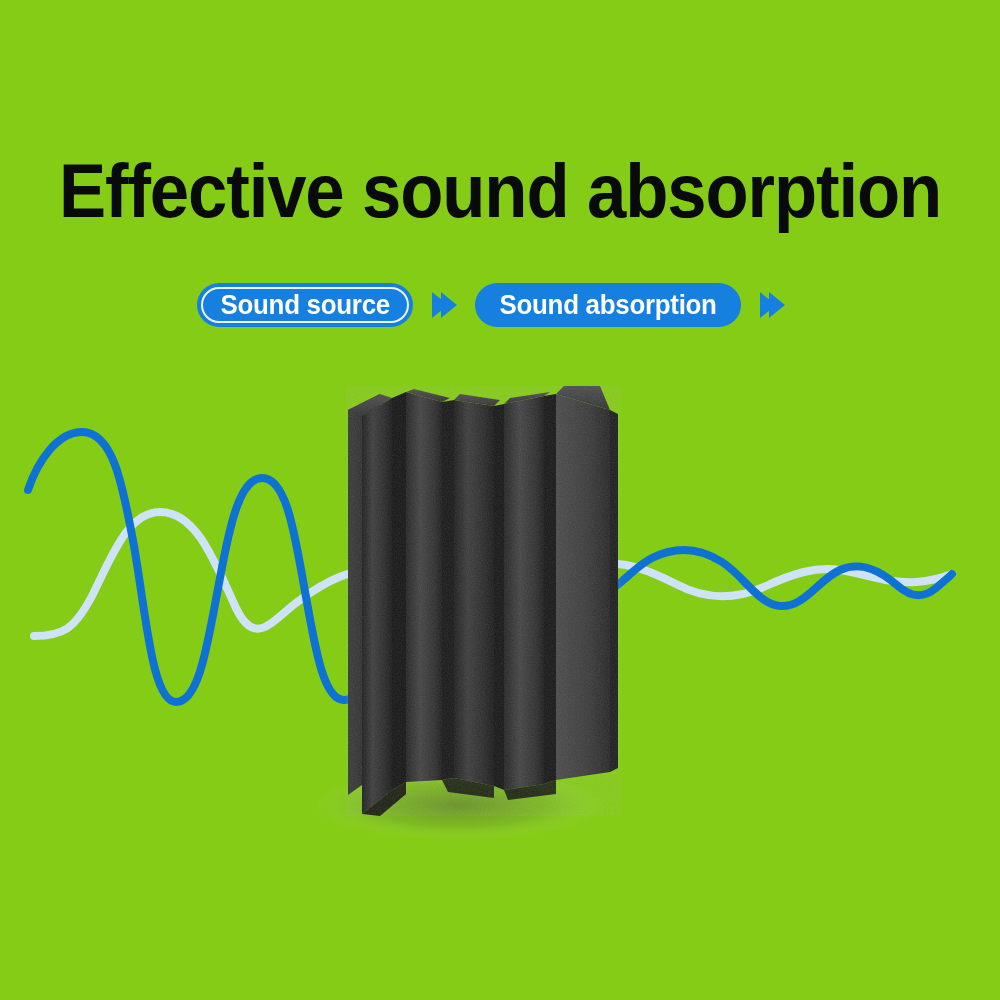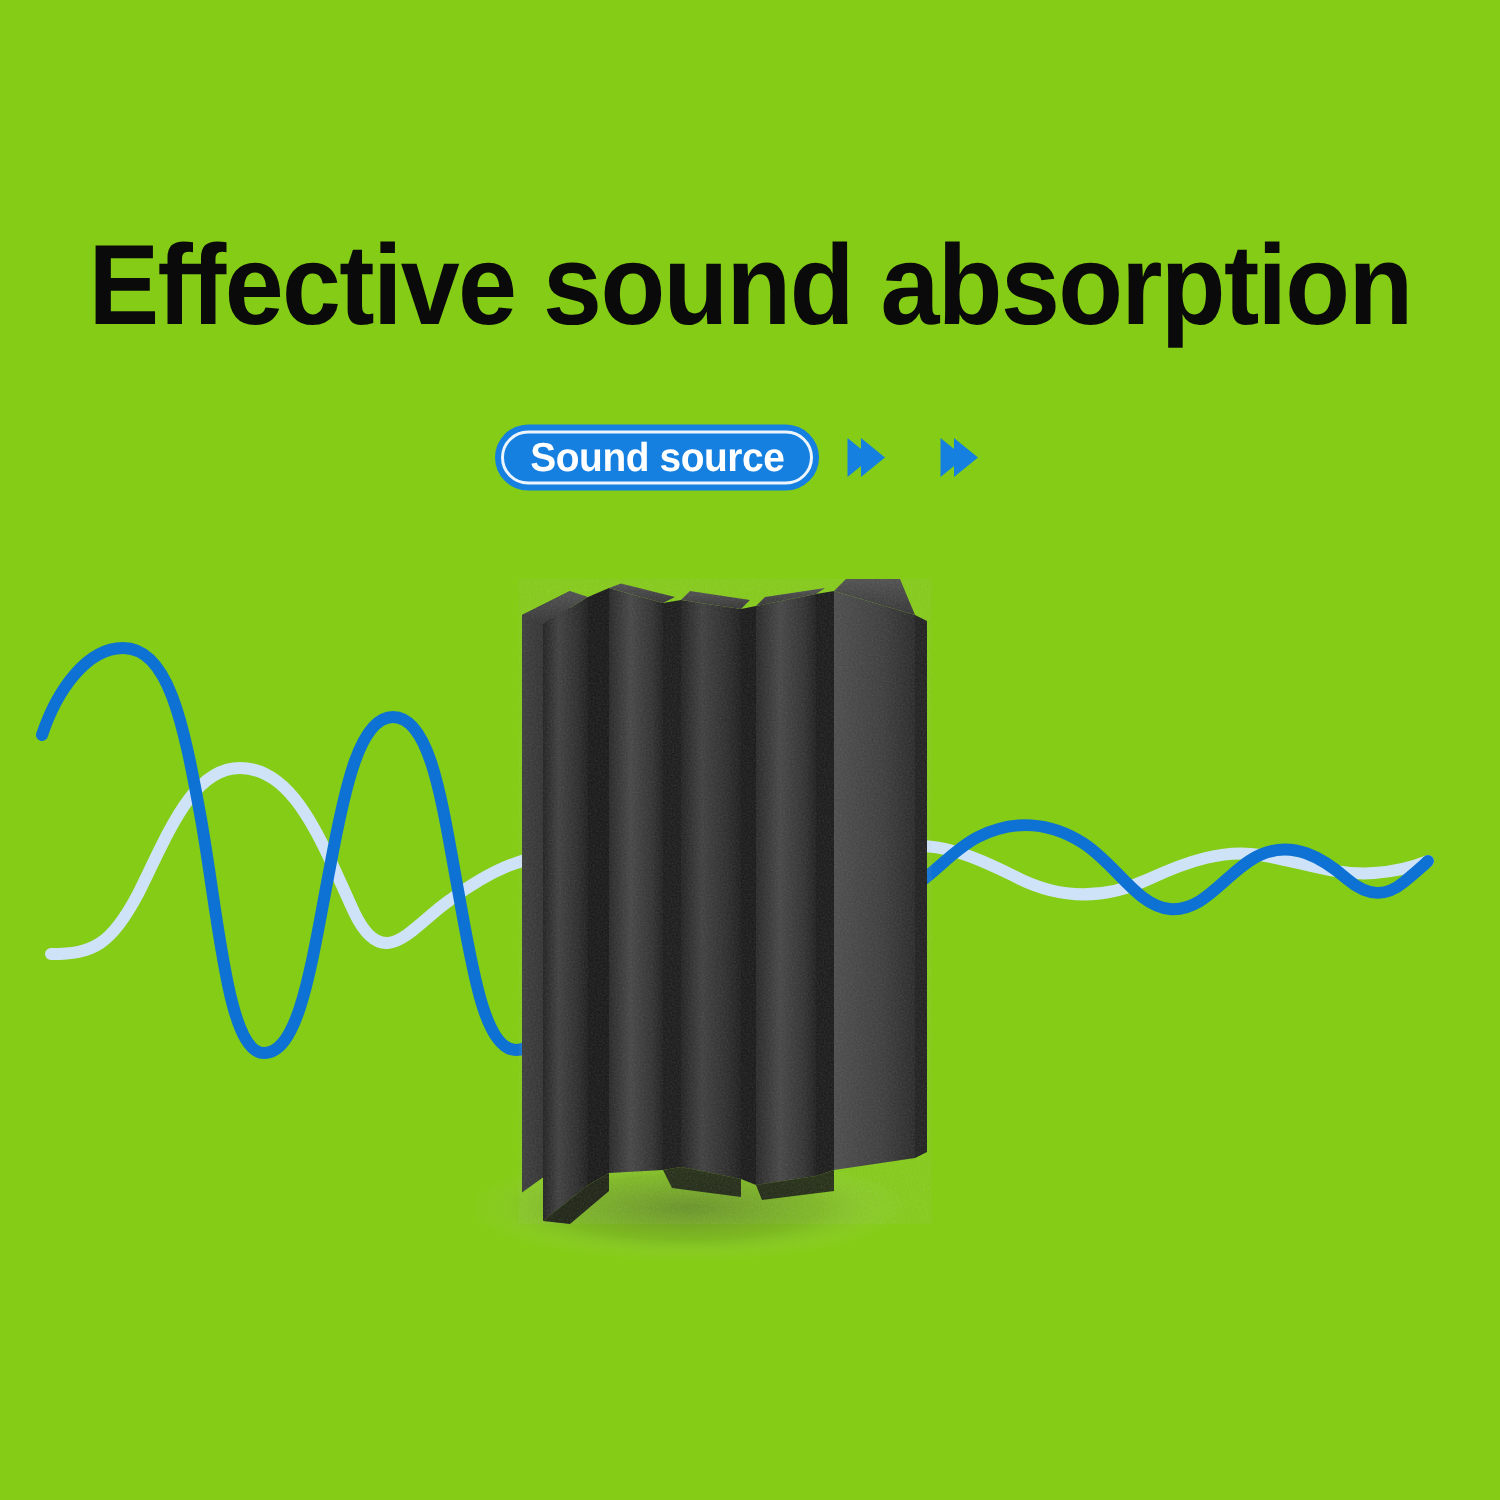--- a/index.html
+++ b/index.html
@@ -141,20 +141,23 @@
     <div class="pill">
       <span class="pill-inner"></span>
       <span class="pill-label">Sound source</span>
     </div>
 
     <div class="arrow">
       <span class="chev c1"></span>
       <span class="chev c2"></span>
     </div>
 
+    <div class="pill">
+      <span class="pill-label">Sound absorption</span>
+    </div>
 
     <div class="arrow">
       <span class="chev c1"></span>
       <span class="chev c2"></span>
     </div>
 
 
   </div>
 
   <svg class="waves" viewBox="0 0 1000 1000">

